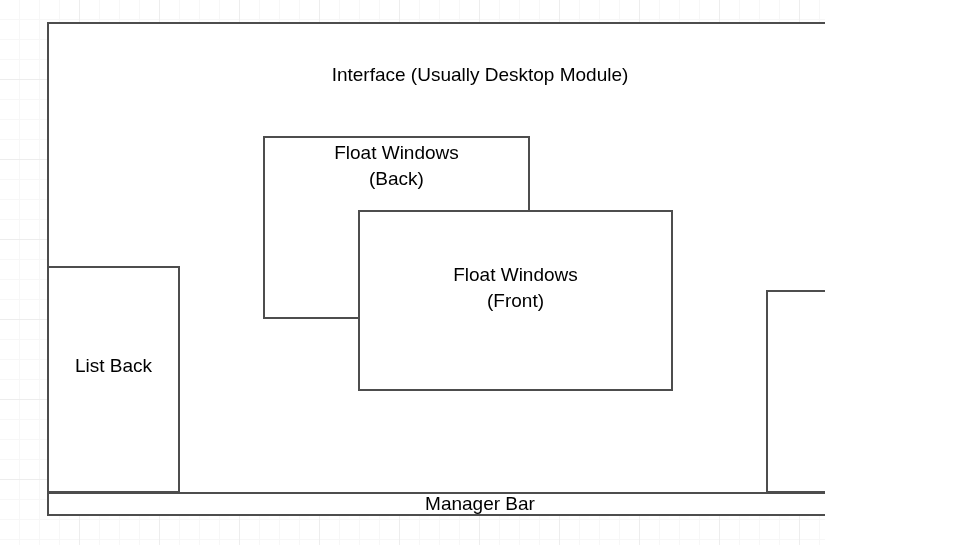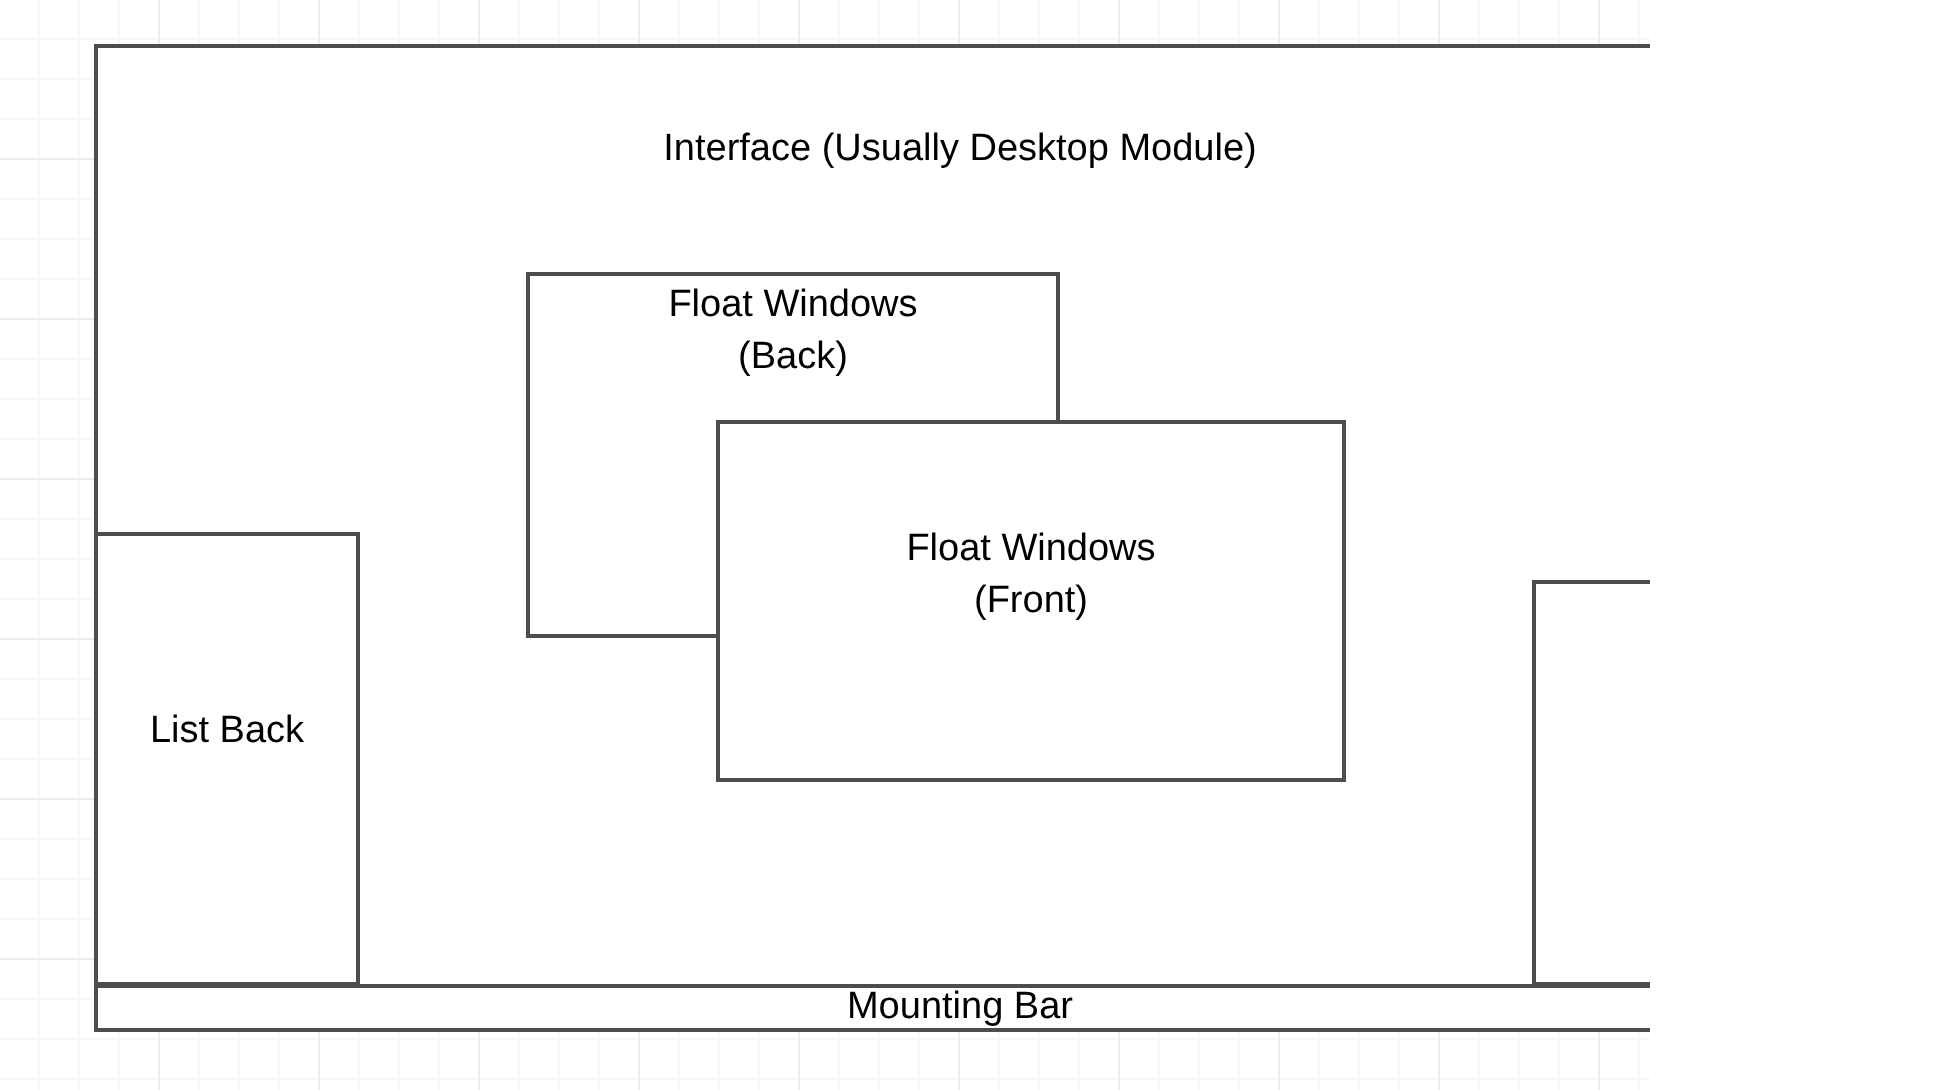--- a/index.html
+++ b/index.html
@@ -152,15 +152,15 @@
 
   <div class="box" id="float-window-back"></div>
   <div class="label" id="float-window-back-label">Float Windows
 (Back)</div>
 
   <div class="box" id="float-window-front"></div>
   <div class="label" id="float-window-front-label">Float Windows
 (Front)</div>
 
   <div class="box" id="function-bar"></div>
-  <div class="label" id="function-bar-label">Mounting Bar</div>
+  <div class="label" id="function-bar-label">Manager Bar</div>
 
 </div>
 
 </body></html>

